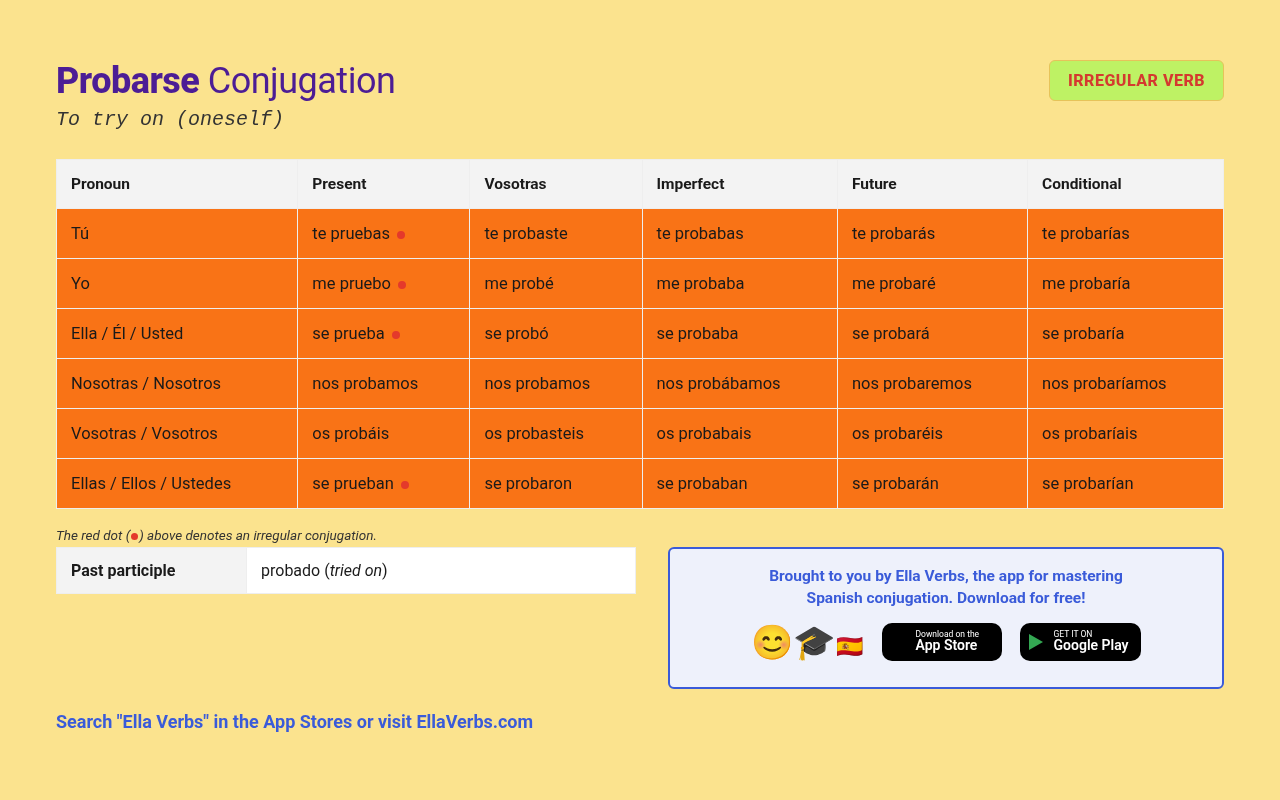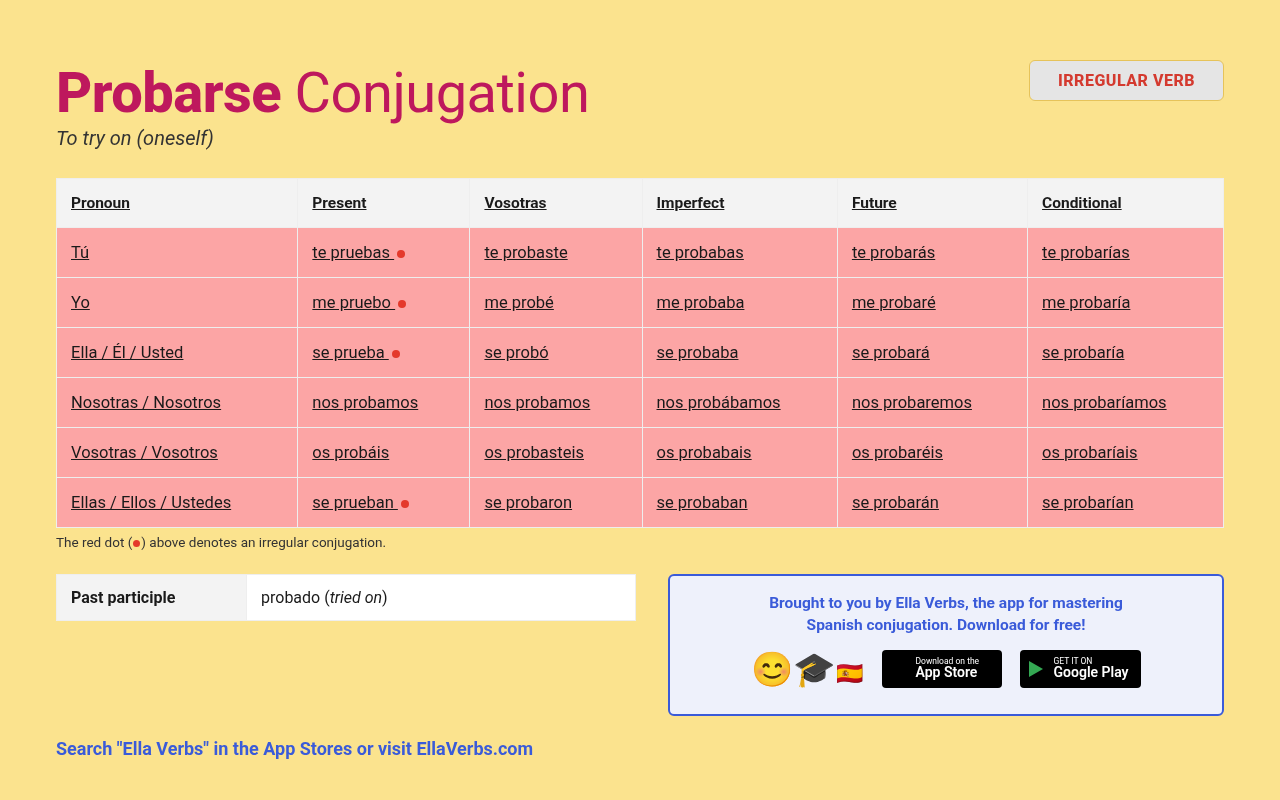--- a/index.html
+++ b/index.html
@@ -10,78 +10,79 @@
     width: 1280px;
     height: 800px;
     padding: 60px 56px 40px 56px;
   }
   .header {
     display: flex;
     justify-content: space-between;
     align-items: flex-start;
   }
   .title-block h1 {
-    font-size: 56px;
+    font-size: 36px;
     font-weight: 400;
-    color: #be185d;
+    color: #4c1d95;
     letter-spacing: -0.5px;
   }
   .title-block h1 .bold { font-weight: 800; }
   .subtitle {
     font-style: italic;
     font-size: 20px;
     color: #333;
-    margin-top: 0;
+    margin-top: 6px;
+    font-family: Liberation Mono, monospace;
   }
   .badge {
-    background: #e5e5e5;
+    background: #bef264;
     color: #D43A2F;
     border: 1px solid #e6c35a;
     border-radius: 6px;
-    padding: 10px 28px;
+    padding: 10px 18px;
     font-weight: 800;
     font-size: 16px;
     letter-spacing: 0.5px;
   }
   table.conj {
     width: 100%;
     border-collapse: collapse;
     margin-top: 28px;
-    background: #fca5a5;
+    background: #f97316;
     font-size: 16.5px;
-    text-decoration: underline;
   }
   table.conj th, table.conj td {
     text-align: left;
     padding: 15px 14px;
     border: 1px solid #eee;
   }
   table.conj th {
     background: #f3f3f3;
     font-weight: 700;
     font-size: 15.5px;
   }
   .dot {
     display: inline-block;
     width: 8px; height: 8px;
     background: #E4392B;
     border-radius: 50%;
     margin-left: 3px;
     vertical-align: middle;
   }
   .note {
+    font-style: italic;
     font-size: 13.5px;
     color: #333;
-    margin-top: 6px;
+    margin-top: 18px;
   }
   .note .dot { width:7px; height:7px; margin:0 1px; }
   .lower {
     display: flex;
     gap: 32px;
-    margin-top: 24px;
+    margin-top: 4px;
     align-items: flex-start;
   }
   .forms {
     flex: 0 0 580px;
     border-collapse: collapse;
     background:#fff;
     font-size:16px;
   }
   .forms th, .forms td {
     text-align:left;
@@ -108,21 +109,21 @@
     display:flex;
     justify-content:center;
     align-items:center;
     gap: 18px;
     margin-top: 12px;
   }
   .mascot { font-size: 34px; position:relative; }
   .store-btn {
     background:#000;
     color:#fff;
-    border-radius:4px;
+    border-radius:10px;
     padding:6px 12px 6px 34px;
     position:relative;
     text-align:left;
     min-width:120px;
     height:38px;
     display:flex;
     flex-direction:column;
     justify-content:center;
   }
   .store-btn .small { font-size:8.5px; line-height:1; }

